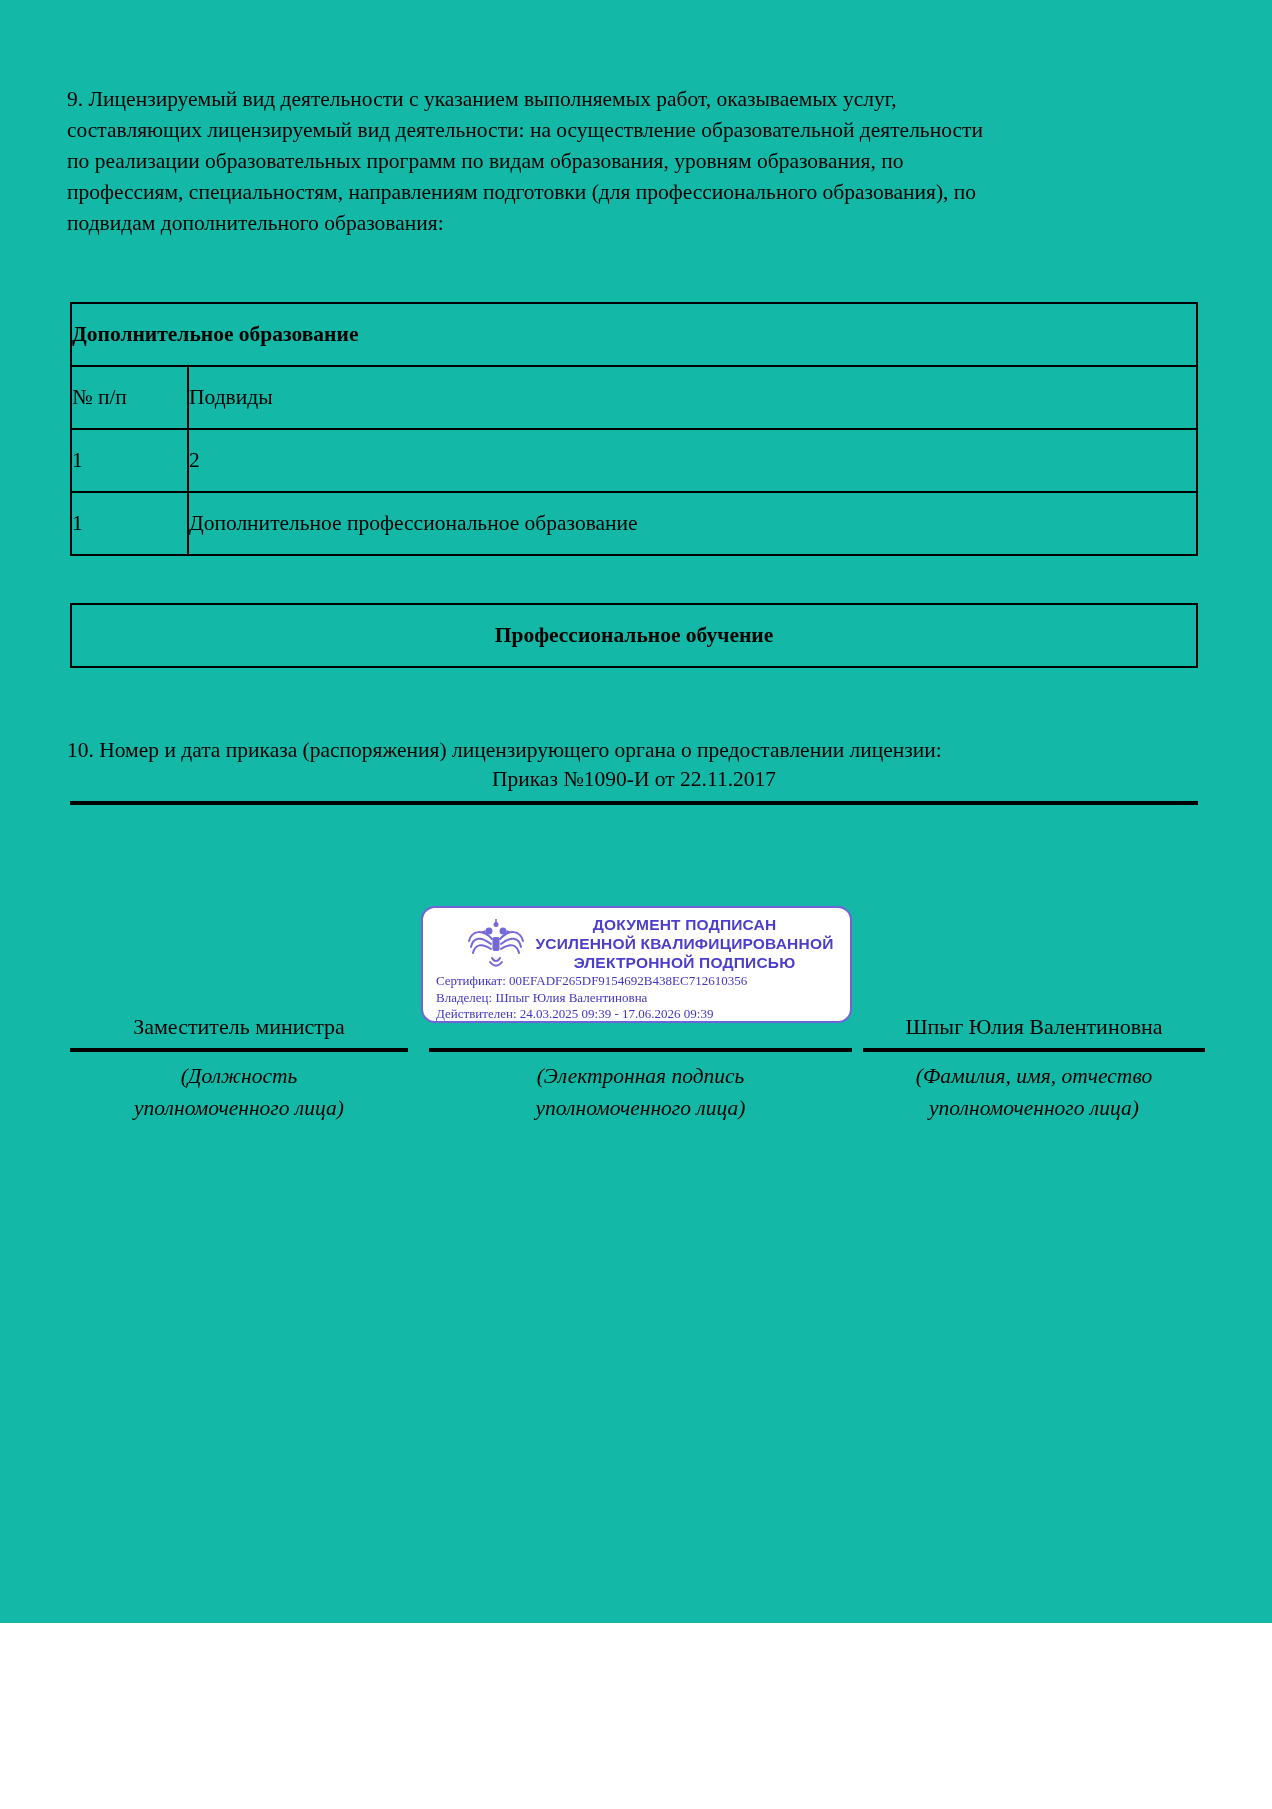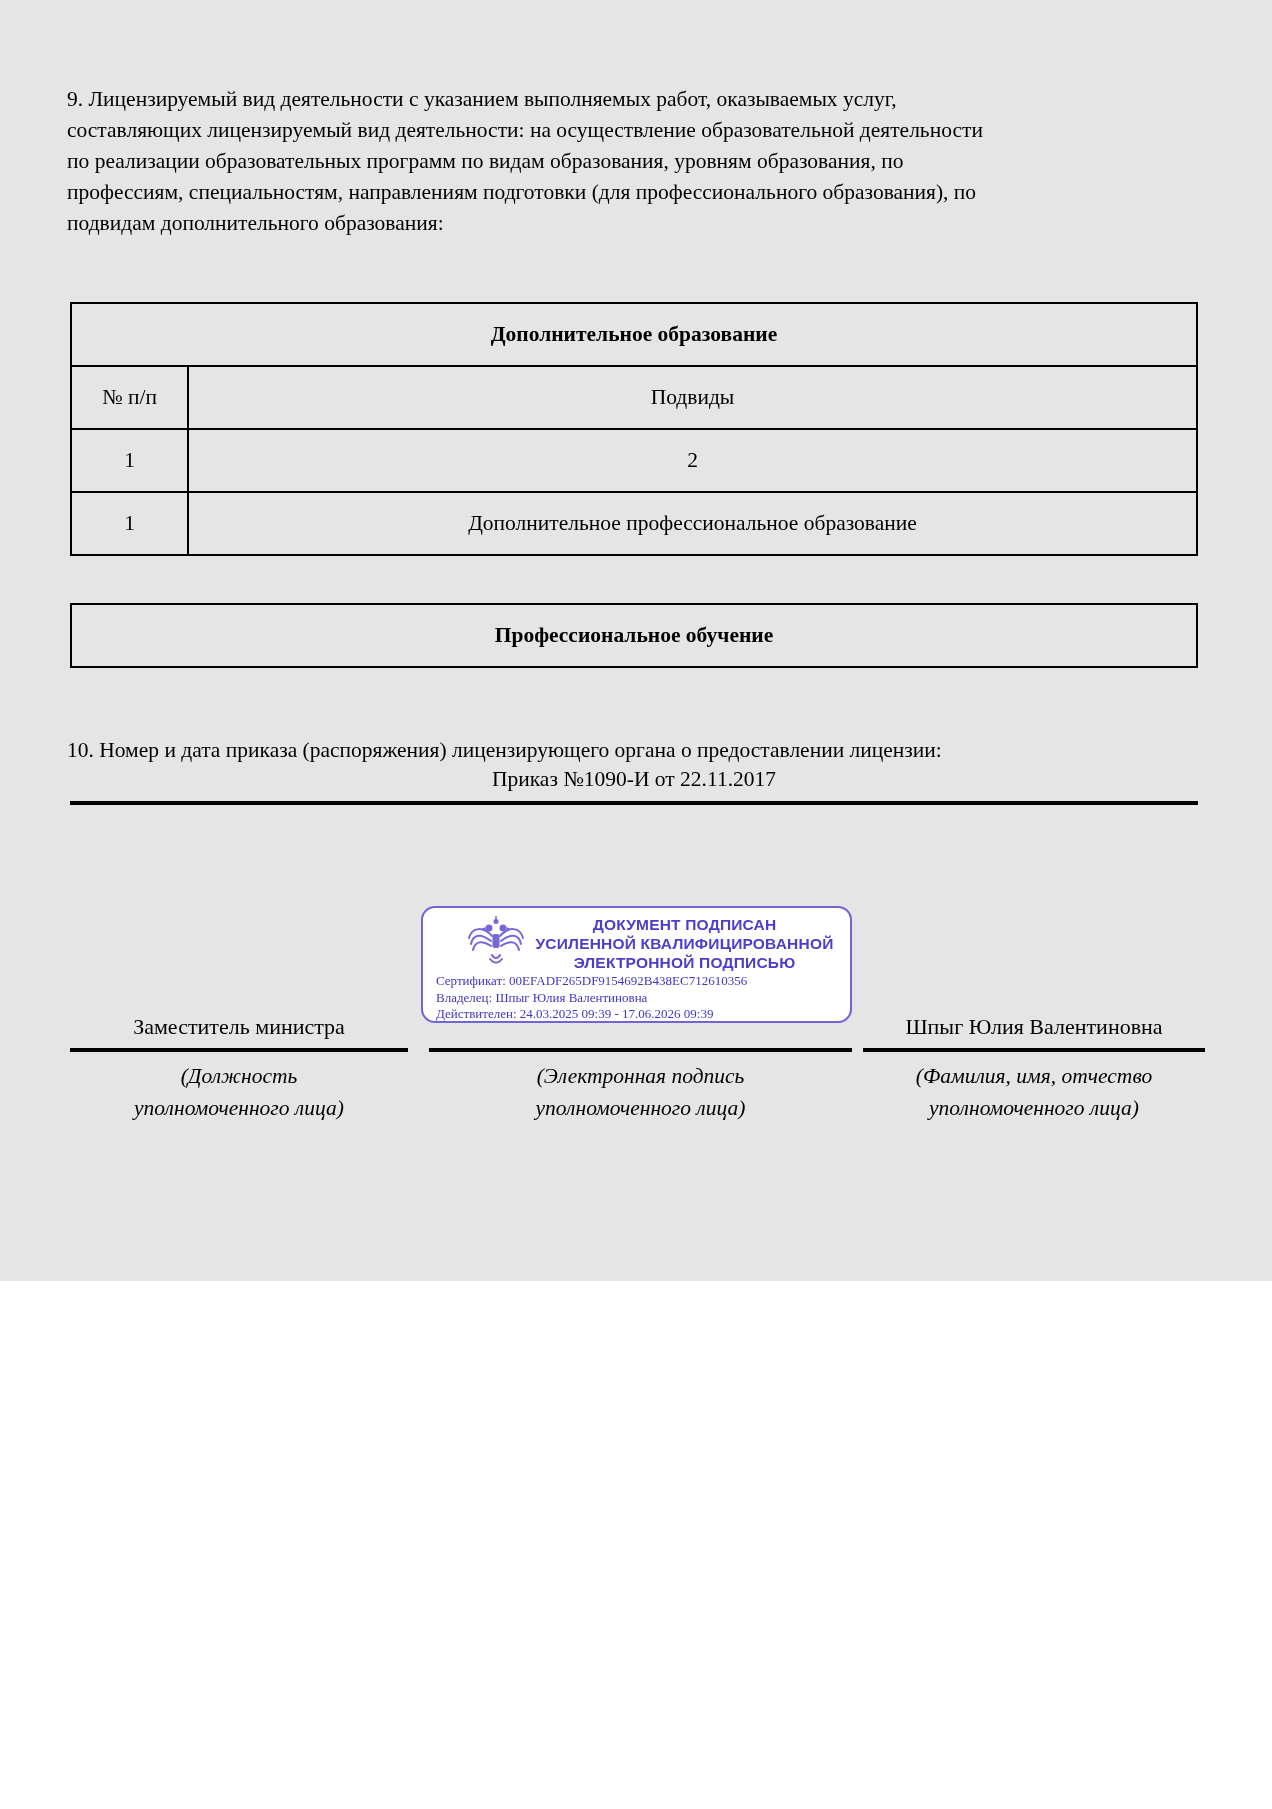--- a/index.html
+++ b/index.html
@@ -1,49 +1,49 @@
 <!DOCTYPE html>
 <html><head>
 <meta charset="utf-8">
 <style>
   html, body { margin:0; padding:0; background:#ffffff; }
   .page {
-    position:relative; width:1272px; height:1281px; background:#e5e5e5;
+    position:relative; width:1272px; height:1623px; background:#14b8a6;
     overflow:hidden; color:#000;
     font-family:"Liberation Serif","DejaVu Serif",serif;
   }
   .para { position:absolute; white-space:pre-line; font-size:21.5px; line-height:31px; }
   #para9 { left:67px; top:84px; width:1145px; }
   #para10 { left:67px; top:735px; width:1141px; }
 
   table.edu {
     position:absolute; left:70px; top:302px; width:1128px;
     border-collapse:collapse; table-layout:fixed;
   }
   table.edu td {
-    border:2px solid #000; text-align:center; vertical-align:middle;
-    font-size:21.5px; height:61px; padding:0 24px;
+    border:2px solid #000; vertical-align:middle;
+    font-size:21.5px; height:61px; padding:0 0;
   }
   table.edu tr.t-title td { font-weight:bold; }
 
   .box2 {
     position:absolute; left:70px; top:603px; width:1124px; height:61px;
     border:2px solid #000; display:flex; align-items:center; justify-content:center;
     font-weight:bold; font-size:21.5px;
   }
 
   .order-text { position:absolute; left:70px; top:767px; width:1128px; text-align:center; font-size:21.5px; }
   .order-line { position:absolute; left:70px; top:801px; width:1128px; height:4px; background:#000; }
 
   .stamp {
     position:absolute; left:421px; top:906px; width:431px; height:117px;
     border:2px solid #7263d8; border-radius:14px; box-sizing:border-box;
     background:#fff;
   }
-  .stamp-top { display:flex; align-items:flex-start; padding:4px 8px 0 10px;margin-left:32px; }
+  .stamp-top { display:flex; align-items:center; padding:4px 8px 0 10px;margin-left:32px; }
   .eagle { width:62px; height:52px; flex:0 0 auto; margin-top:3px; }
   .stamp-titles {
     flex:1; text-align:center; padding-top:3px;
     font-family:"Liberation Sans","DejaVu Sans",sans-serif;
     font-weight:bold; font-size:15.5px; line-height:19px; color:#4c3dcb;
     letter-spacing:0.2px;
   }
   .stamp-details { padding:1px 8px 0 13px; font-size:13px; line-height:16.5px; color:#4136c4; }
 
   .sig-name { position:absolute; text-align:center; font-size:22px; top:1014px; }

